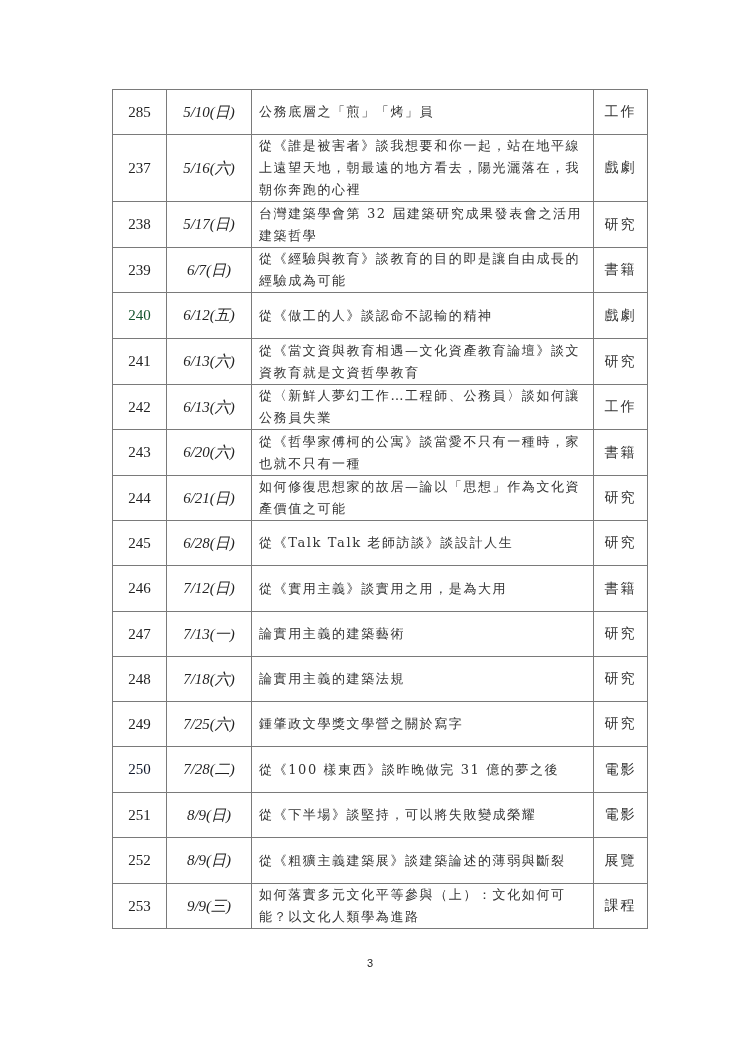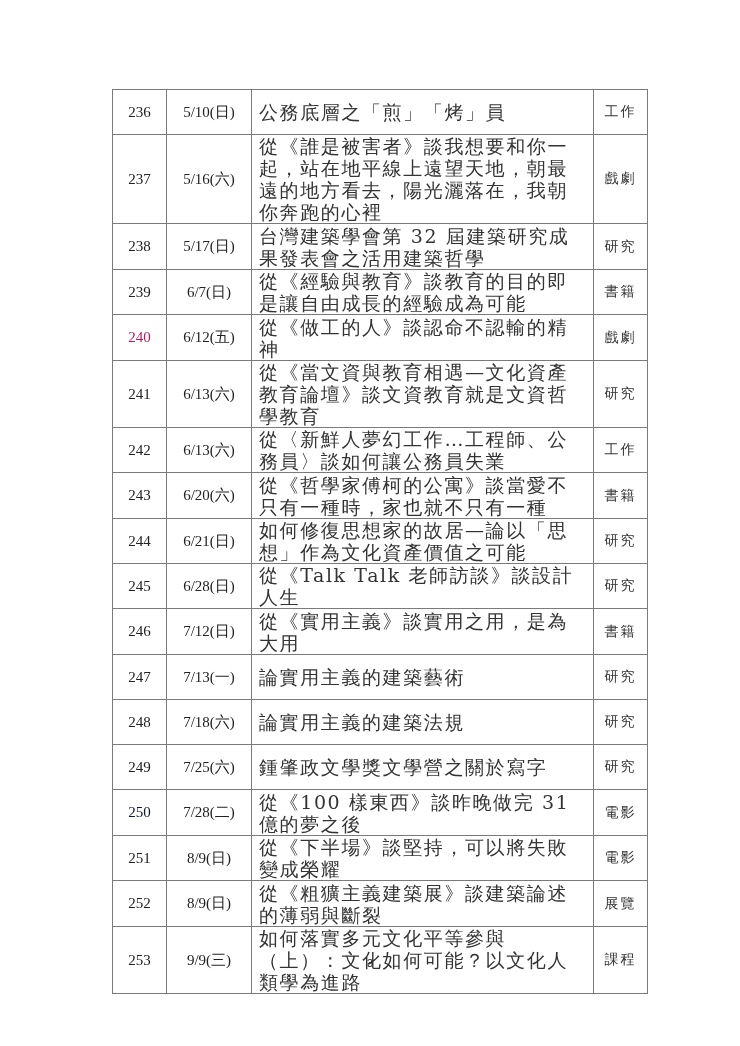--- a/index.html
+++ b/index.html
@@ -8,37 +8,37 @@
   table.log {
     position: absolute; left: 112px; top: 89px;
     width: 523px; border-collapse: collapse; table-layout: fixed;
     font-family: "Liberation Serif", "DejaVu Serif", serif; color: #222;
   }
   table.log td {
     border: 1.5px solid #7a7a7a; padding: 0; vertical-align: middle;
   }
   td.num { width: 53px; text-align: center; font-size: 15px; }
   td.num.red { color: #c0282d; }
-  td.date { width: 84px; text-align: center; font-size: 15px; }
-  td.title { width: 328px; font-size: 19px; line-height: 22px; padding: 0 6px 0 7px !important; letter-spacing: 1.6px; font-family: "DejaVu Serif", "Liberation Serif", serif; color: #333; }
+  td.date { width: 84px; text-align: center; font-size: 15px; font-style: italic; }
+  td.title { width: 328px; font-size: 13px; line-height: 22px; padding: 0 6px 0 7px !important; letter-spacing: 1.6px; font-family: "DejaVu Serif", "Liberation Serif", serif; color: #333; }
   td.cat { width: 53px; text-align: center; font-size: 14px; letter-spacing: 2px; font-family: "DejaVu Serif", "Liberation Serif", serif; color: #333; }
   .page-number {
     position: absolute; left: 0; width: 740px; top: 957px; text-align: center;
     font-family: "Liberation Sans", "DejaVu Sans", sans-serif; font-size: 11px; color: #222;
   }
 </style>
 </head>
 <body>
 
 <div class="page">
   <table class="log">
     <tbody id="rows">
 
     <tr style="height: 45px;">
-    <td class="num">236</td>
+    <td class="num">285</td>
     <td class="date">5/10(日)</td>
     <td class="title">公務底層之「煎」「烤」員</td>
     <td class="cat">工作</td>
   </tr>
         <tr style="height: 67px;">
     <td class="num">237</td>
     <td class="date">5/16(六)</td>
     <td class="title">從《誰是被害者》談我想要和你一起，站在地平線上遠望天地，朝最遠的地方看去，陽光灑落在，我朝你奔跑的心裡</td>
     <td class="cat">戲劇</td>
   </tr>
@@ -48,21 +48,21 @@
     <td class="title">台灣建築學會第 32 屆建築研究成果發表會之活用建築哲學</td>
     <td class="cat">研究</td>
   </tr>
         <tr style="height: 45px;">
     <td class="num">239</td>
     <td class="date">6/7(日)</td>
     <td class="title">從《經驗與教育》談教育的目的即是讓自由成長的經驗成為可能</td>
     <td class="cat">書籍</td>
   </tr>
         <tr style="height: 46px;">
-    <td class="num red" style="color: #be185d;">240</td>
+    <td class="num red" style="color: #14532d;">240</td>
     <td class="date">6/12(五)</td>
     <td class="title">從《做工的人》談認命不認輸的精神</td>
     <td class="cat">戲劇</td>
   </tr>
         <tr style="height: 46px;">
     <td class="num">241</td>
     <td class="date">6/13(六)</td>
     <td class="title">從《當文資與教育相遇—文化資產教育論壇》談文資教育就是文資哲學教育</td>
     <td class="cat">研究</td>
   </tr>

